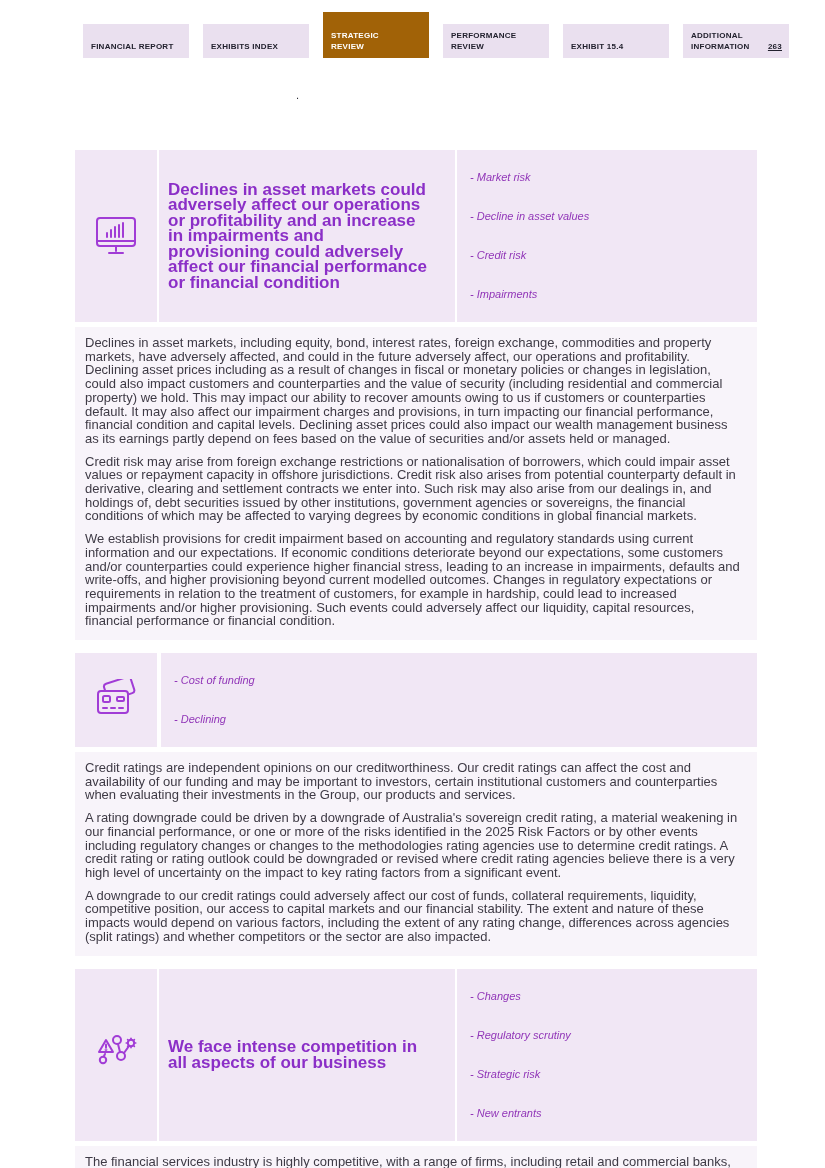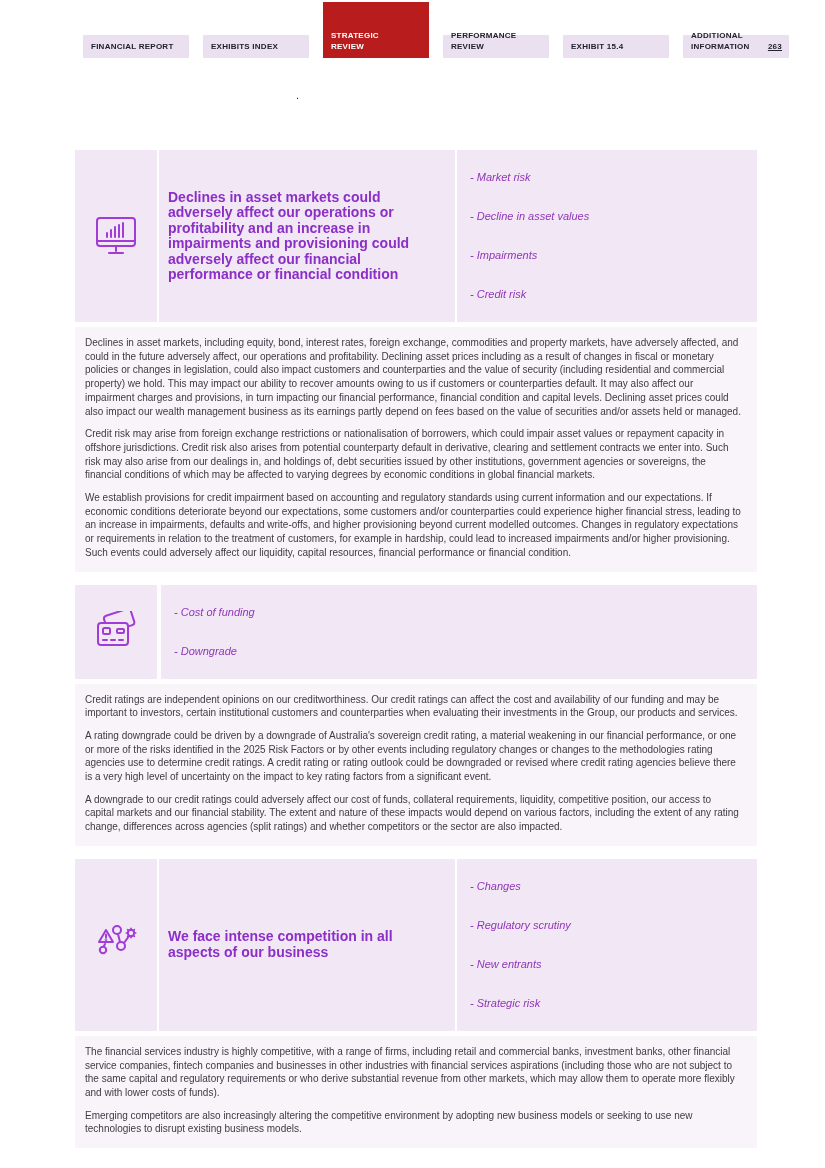--- a/index.html
+++ b/index.html
@@ -4,52 +4,52 @@
 <style>
   html,body{margin:0;padding:0;}
   body{
     width:825px;height:1168px;position:relative;background:#ffffff;
     font-family:"Liberation Sans",sans-serif;overflow:hidden;
   }
 
   
   .nav{position:absolute;left:83px;top:10px;display:flex;gap:14px;align-items:flex-end;height:48px;}
   .tab{
-    width:106px;height:23px;background:#eae0ef;box-sizing:border-box;
+    width:106px;height:34px;background:#eae0ef;box-sizing:border-box;
     display:flex;align-items:flex-end;padding:5px 7px 6px 8px;
     font-size:8px;font-weight:700;letter-spacing:.25px;color:#22212e;
     line-height:1.3;white-space:pre-line;cursor:pointer;
   }
-  .tab.active{height:56px;background:#b91c1c;color:#ffffff;}
+  .tab.active{height:46px;background:#a16207;color:#ffffff;}
   .tab .num{font-weight:700;margin-left:auto;padding-left:4px;white-space:nowrap;text-decoration:underline;}
 
   .stray-dot{position:absolute;left:296px;top:89px;font-size:11px;color:#2b2b33;}
 
   
   .content{position:absolute;left:75px;top:150px;width:682px;}
   .risk-section + .risk-section{margin-top:13px;}
 
   .risk-box{background:#f1e7f5;display:flex;align-items:stretch;}
   .risk-section:nth-of-type(1) .risk-box{min-height:110px;}
   .risk-section:nth-of-type(2) .risk-box{min-height:85px;}
   .risk-section:nth-of-type(3) .risk-box{min-height:109px;}
 
   .icon-col{width:82px;display:flex;align-items:center;justify-content:center;}
   .vdiv{width:2px;background:#ffffff;}
   .heading-col{width:296px;box-sizing:border-box;padding:10px 26px 10px 9px;display:flex;align-items:center;}
-  .risk-heading{margin:0;font-size:14px;line-height:15.5px;font-weight:700;color:#8b2fc7;}
+  .risk-heading{margin:0;font-size:17px;line-height:15.5px;font-weight:700;color:#8b2fc7;}
   .tag-list{
     list-style:none;margin:0;flex:1;box-sizing:border-box;padding:8px 6px 8px 13px;
     display:flex;flex-direction:column;justify-content:center;
     font-size:11px;line-height:15px;color:#9136b8;
   }
   .tag-list li{margin:12px 0;font-style:italic;}
 
   .risk-body{background:#f8f4fa;margin-top:5px;padding:9px 16px 12px 10px;}
-  .risk-body p{margin:0 0 9px 0;font-size:10px;line-height:13.7px;color:#3e3a45;}
+  .risk-body p{margin:0 0 9px 0;font-size:13px;line-height:13.7px;color:#3e3a45;}
   .risk-body p:last-child{margin-bottom:0;}
 
   .icon svg{display:block;}
 </style>
 </head>
 <body>
 
 <nav class="nav">
   <div class="tab">FINANCIAL REPORT</div>
   <div class="tab">EXHIBITS INDEX</div>
@@ -87,22 +87,22 @@
         </span>
       </div>
       <div class="vdiv"></div>
       <div class="heading-col">
         <h2 class="risk-heading">Declines in asset markets could adversely affect our operations or profitability and an increase in impairments and provisioning could adversely affect our financial performance or financial condition</h2>
       </div>
       <div class="vdiv"></div>
       <ul class="tag-list">
         <li>- Market risk</li>
         <li>- Decline in asset values</li>
+        <li>- Credit risk</li>
         <li>- Impairments</li>
-        <li>- Credit risk</li>
       </ul>
     </div>
     <div class="risk-body">
       <p>Declines in asset markets, including equity, bond, interest rates, foreign exchange, commodities and property markets, have adversely affected, and could in the future adversely affect, our operations and profitability. Declining asset prices including as a result of changes in fiscal or monetary policies or changes in legislation, could also impact customers and counterparties and the value of security (including residential and commercial property) we hold. This may impact our ability to recover amounts owing to us if customers or counterparties default. It may also affect our impairment charges and provisions, in turn impacting our financial performance, financial condition and capital levels. Declining asset prices could also impact our wealth management business as its earnings partly depend on fees based on the value of securities and/or assets held or managed.</p>
       <p>Credit risk may arise from foreign exchange restrictions or nationalisation of borrowers, which could impair asset values or repayment capacity in offshore jurisdictions. Credit risk also arises from potential counterparty default in derivative, clearing and settlement contracts we enter into. Such risk may also arise from our dealings in, and holdings of, debt securities issued by other institutions, government agencies or sovereigns, the financial conditions of which may be affected to varying degrees by economic conditions in global financial markets.</p>
       <p>We establish provisions for credit impairment based on accounting and regulatory standards using current information and our expectations. If economic conditions deteriorate beyond our expectations, some customers and/or counterparties could experience higher financial stress, leading to an increase in impairments, defaults and write-offs, and higher provisioning beyond current modelled outcomes. Changes in regulatory expectations or requirements in relation to the treatment of customers, for example in hardship, could lead to increased impairments and/or higher provisioning. Such events could adversely affect our liquidity, capital resources, financial performance or financial condition.</p>
     </div>
   </section>
 
   <section class="risk-section">
@@ -117,21 +117,21 @@
             <line x1="10" y1="29" x2="14" y2="29"></line>
             <line x1="18" y1="29" x2="22" y2="29"></line>
             <line x1="26" y1="29" x2="30" y2="29"></line>
           </svg>
         </span>
       </div>
       <div class="vdiv"></div>
       <div class="vdiv"></div>
       <ul class="tag-list">
         <li>- Cost of funding</li>
-        <li>- Downgrade</li>
+        <li>- Declining</li>
       </ul>
     </div>
     <div class="risk-body">
       <p>Credit ratings are independent opinions on our creditworthiness. Our credit ratings can affect the cost and availability of our funding and may be important to investors, certain institutional customers and counterparties when evaluating their investments in the Group, our products and services.</p>
       <p>A rating downgrade could be driven by a downgrade of Australia's sovereign credit rating, a material weakening in our financial performance, or one or more of the risks identified in the 2025 Risk Factors or by other events including regulatory changes or changes to the methodologies rating agencies use to determine credit ratings. A credit rating or rating outlook could be downgraded or revised where credit rating agencies believe there is a very high level of uncertainty on the impact to key rating factors from a significant event.</p>
       <p>A downgrade to our credit ratings could adversely affect our cost of funds, collateral requirements, liquidity, competitive position, our access to capital markets and our financial stability. The extent and nature of these impacts would depend on various factors, including the extent of any rating change, differences across agencies (split ratings) and whether competitors or the sector are also impacted.</p>
     </div>
   </section>
 
   <section class="risk-section">
@@ -163,22 +163,22 @@
         </span>
       </div>
       <div class="vdiv"></div>
       <div class="heading-col">
         <h2 class="risk-heading">We face intense competition in all aspects of our business</h2>
       </div>
       <div class="vdiv"></div>
       <ul class="tag-list">
         <li>- Changes</li>
         <li>- Regulatory scrutiny</li>
+        <li>- Strategic risk</li>
         <li>- New entrants</li>
-        <li>- Strategic risk</li>
       </ul>
     </div>
     <div class="risk-body">
       <p>The financial services industry is highly competitive, with a range of firms, including retail and commercial banks, investment banks, other financial service companies, fintech companies and businesses in other industries with financial services aspirations (including those who are not subject to the same capital and regulatory requirements or who derive substantial revenue from other markets, which may allow them to operate more flexibly and with lower costs of funds).</p>
       <p>Emerging competitors are also increasingly altering the competitive environment by adopting new business models or seeking to use new technologies to disrupt existing business models.</p>
     </div>
   </section>
 
 </main>
 

